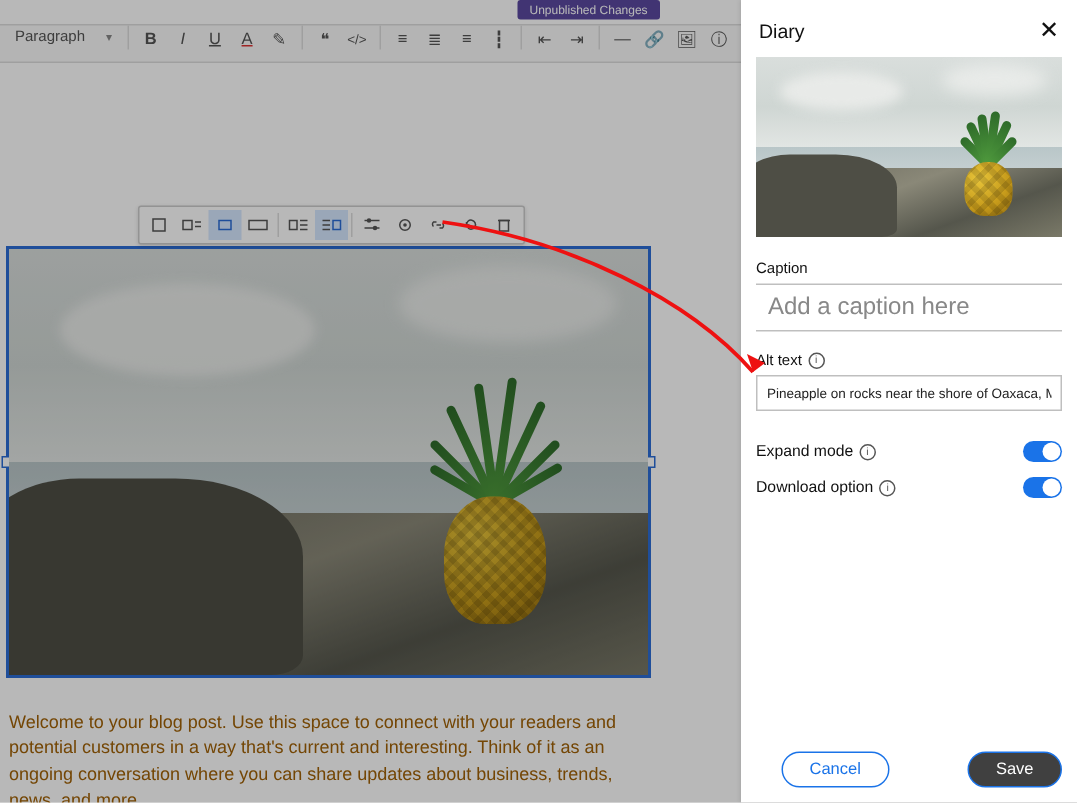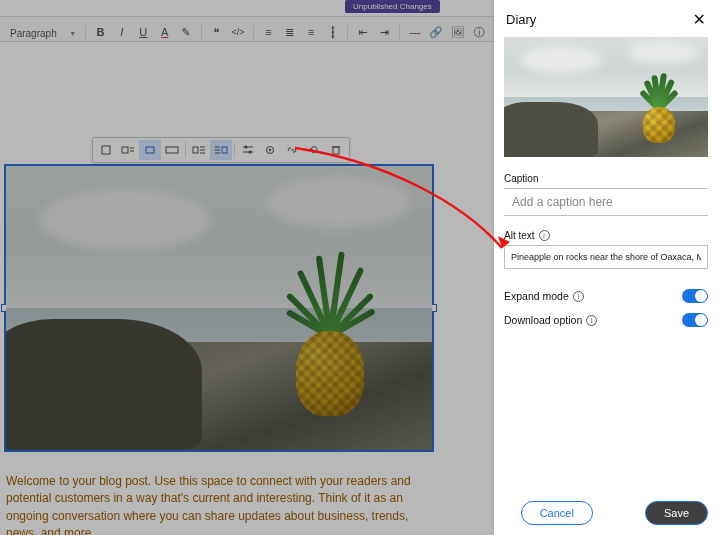--- a/index.html
+++ b/index.html
@@ -3,21 +3,21 @@
 <meta charset="utf-8">
 <style>
   * { box-sizing: border-box; margin: 0; padding: 0; }
   body { font-family: Arial, Helvetica, sans-serif; width: 718px; height: 535px; overflow: hidden; position: relative; background: #f4f4f4; }
   .editor { position: absolute; left: 0; top: 0; width: 494px; height: 535px; background: #fff; }
   .overlay-dim { position: absolute; left:0; top:0; width:494px; height:535px; background: rgba(0,0,0,0.28); pointer-events:none; z-index: 50; }
   
   .topbar { height: 16px; position: relative; }
   .unpub { position: absolute; left: 345px; top: 0; background:#5b49a0; color:#fff; font-size:8px; padding:2px 8px; border-radius:2px; }
   
-  .toolbar { display:flex; align-items:flex-end; height:26px; padding:0 6px; gap:4px; border-top:1px solid #ddd; border-bottom:1px solid #ddd; background:#fafafa; }
+  .toolbar { display:flex; align-items:flex-start; height:26px; padding:0 6px; gap:4px; border-top:1px solid #ddd; border-bottom:1px solid #ddd; background:#fafafa; }
   .tb-sel { font-size:10px; color:#555; padding:2px 4px; display:flex; align-items:center; gap:14px; }
   .tb-sel::after { content:"▾"; font-size:8px; color:#888; }
   .tb-btn { width:18px; height:18px; display:flex; align-items:center; justify-content:center; color:#555; font-size:11px; }
   .tb-sep { width:1px; height:16px; background:#ddd; margin:0 2px; }
   .bold { font-weight:bold; }
   .ital { font-style:italic; }
   .under { text-decoration: underline; }
   
   .content { padding: 10px 6px 0 6px; }
   h1.title { font-family: Georgia, 'Times New Roman', serif; font-weight:normal; font-size:25px; color:#111; margin: 14px 0 10px 0; }
@@ -47,21 +47,21 @@
   .below-para { position:absolute; left:6px; top:473px; width:430px; font-size:12px; color:#a16207; line-height:1.45; }
   
   .panel { position:absolute; right:0; top:0; width:224px; height:535px; background:#fff; box-shadow:-1px 0 3px rgba(0,0,0,0.1); z-index:70; display:flex; flex-direction:column; }
   .panel-hdr { display:flex; align-items:center; justify-content:space-between; padding:10px 12px 8px 12px; }
   .panel-hdr h2 { font-size:13px; font-weight:normal; color:#111; }
   .close-x { font-size:16px; color:#111; cursor:pointer; }
   .thumb-wrap { padding:0 10px 10px 10px; }
   .thumb { width:100%; height:120px; position:relative; overflow:hidden; }
   .panel-body { padding:0 10px; flex:1; overflow:hidden; }
   .fld-label { font-size:10px; color:#111; margin:6px 0 4px 0; display:flex; align-items:center; gap:4px;}
-  .caption-input { width:100%; border:1px solid #bfbfbf; border-left:none; border-right:none; padding:6px 0 6px 8px; font-size:12px; color:#999; outline:none; }
+  .caption-input { width:100%; border:1px solid #bfbfbf; border-left:none; border-right:none; padding:6px 0 6px 8px; font-size:16px; color:#999; outline:none; }
   .caption-input::placeholder{ color:#888; }
   .alt-input { width:100%; border:1px solid #bfbfbf; padding:6px 6px; font-size:9px; color:#222; outline:none; margin-bottom:10px; }
   .toggle-row { display:flex; align-items:center; justify-content:space-between; font-size:10.5px; color:#111; margin:10px 0; }
   .info-ico { display:inline-flex; width:11px; height:11px; border:1px solid #555; border-radius:50%; align-items:center; justify-content:center; font-size:7px; color:#555;}
   .toggle { width:26px; height:14px; background:#1a73e8; border-radius:8px; position:relative; }
   .toggle::after { content:""; position:absolute; right:1px; top:1px; width:12px; height:12px; background:#fff; border-radius:50%; }
   .panel-foot { display:flex; justify-content:flex-end; gap:8px; padding:8px 10px 10px 0; }
   .btn { font-size:11px; padding:5px 18px; cursor:pointer;border-radius:12px; }
   .btn-cancel { background:#fff; color:#1a73e8; border:1px solid #1a73e8; }
   .btn-save { background:#404040; color:#fff; border:1px solid #1a73e8;margin-left:44px; }

